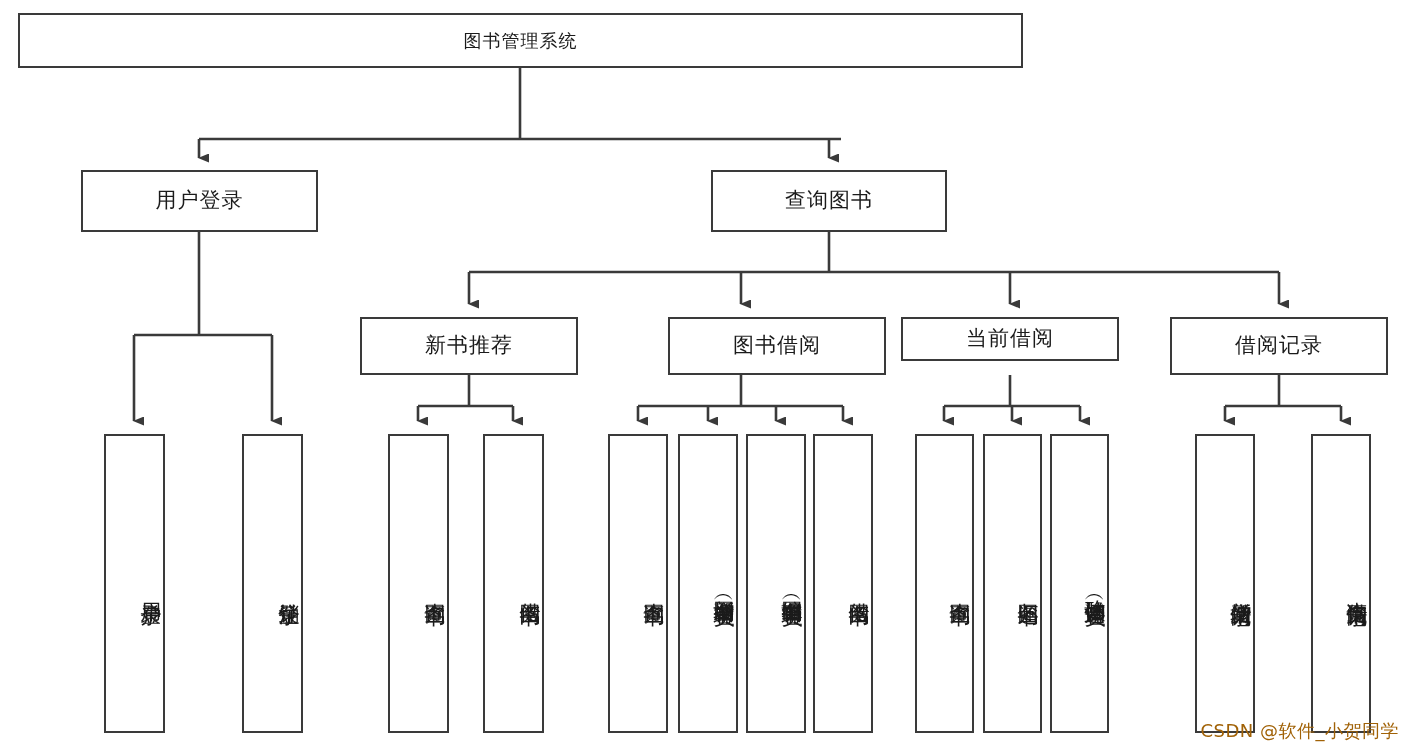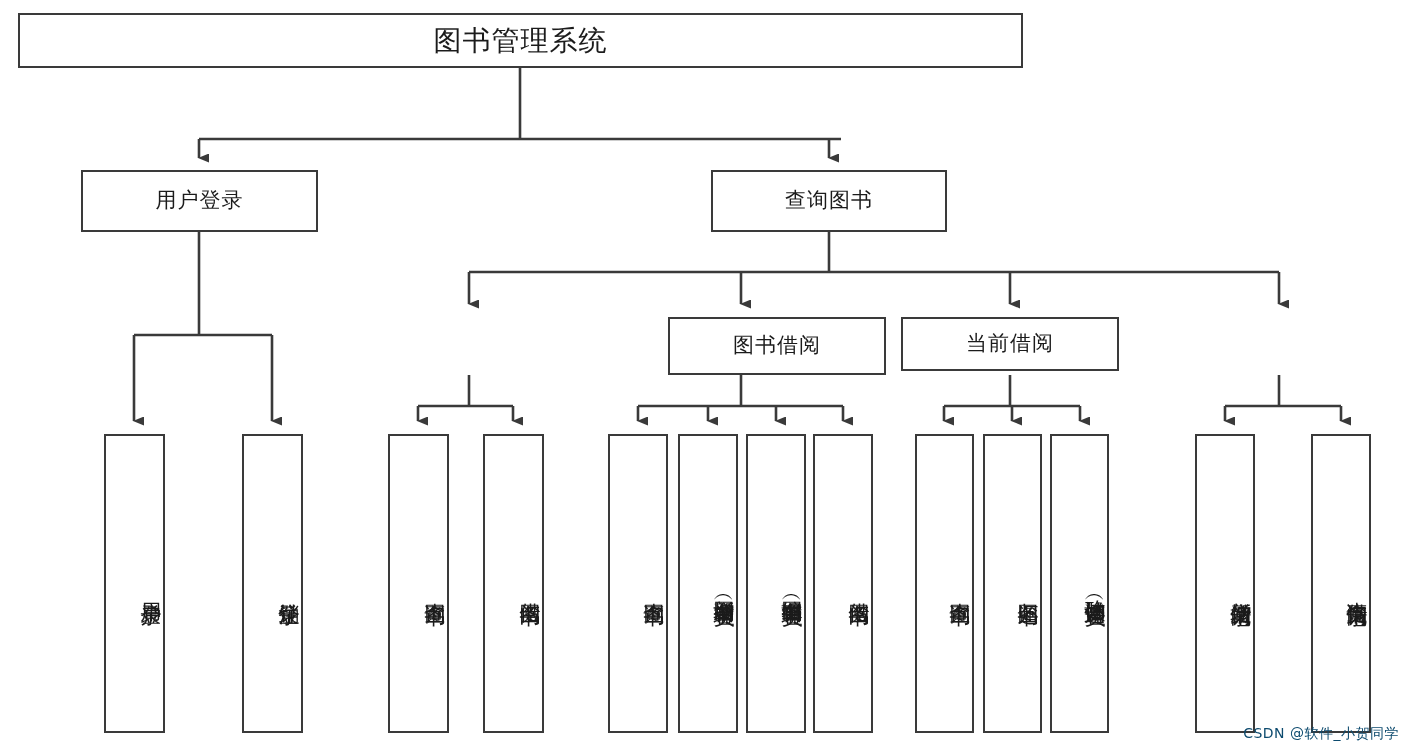--- a/index.html
+++ b/index.html
@@ -50,28 +50,28 @@
     justify-content: center;
     padding-top: 8px;
     overflow: hidden;
   }
   .node-v .txt {
     writing-mode: vertical-rl;
     text-orientation: upright;
     display: block;
   }
   .root {
-    font-size: 28px;
+    font-size: 18px;
   }
   #watermark {
     position: absolute;
     right: 6px;
     bottom: 4px;
-    font-size: 14px;
-    color: #0c4a6e;
+    font-size: 18px;
+    color: #a16207;
     letter-spacing: 0.5px;
     white-space: nowrap;
     z-index: 3;
     font-family: "DejaVu Sans", "Liberation Sans", sans-serif;
   }
 </style>
 </head>
 <body>
 
 <div id="canvas">
@@ -130,25 +130,31 @@
     <span>图书管理系统</span>
   </div>
 
   <div class="node node-h" style="left: 81px; top: 170px; width: 237px; height: 62px;">
     <span>用户登录</span>
   </div>
   <div class="node node-h" style="left: 711px; top: 170px; width: 236px; height: 62px;">
     <span>查询图书</span>
   </div>
 
+  <div class="node node-h" style="left: 360px; top: 317px; width: 218px; height: 58px;">
+    <span>新书推荐</span>
+  </div>
   <div class="node node-h" style="left: 668px; top: 317px; width: 218px; height: 58px;">
     <span>图书借阅</span>
   </div>
-  <div class="node node-h" style="left: 901px; top: 317px; width: 218px; height: 54px;">
+  <div class="node node-h" style="left: 901px; top: 317px; width: 218px; height: 44px;">
     <span>当前借阅</span>
+  </div>
+  <div class="node node-h" style="left: 1170px; top: 317px; width: 218px; height: 58px;">
+    <span>借阅记录</span>
   </div>
 
   <div class="node node-v" style="left: 104px; top: 434px; width: 61px; height: 299px;">
     <span class="txt">用户登录</span>
   </div>
   <div class="node node-v" style="left: 242px; top: 434px; width: 61px; height: 299px;">
     <span class="txt">注销登录</span>
   </div>
   <div class="node node-v" style="left: 388px; top: 434px; width: 61px; height: 299px;">
     <span class="txt">查询图书</span>

